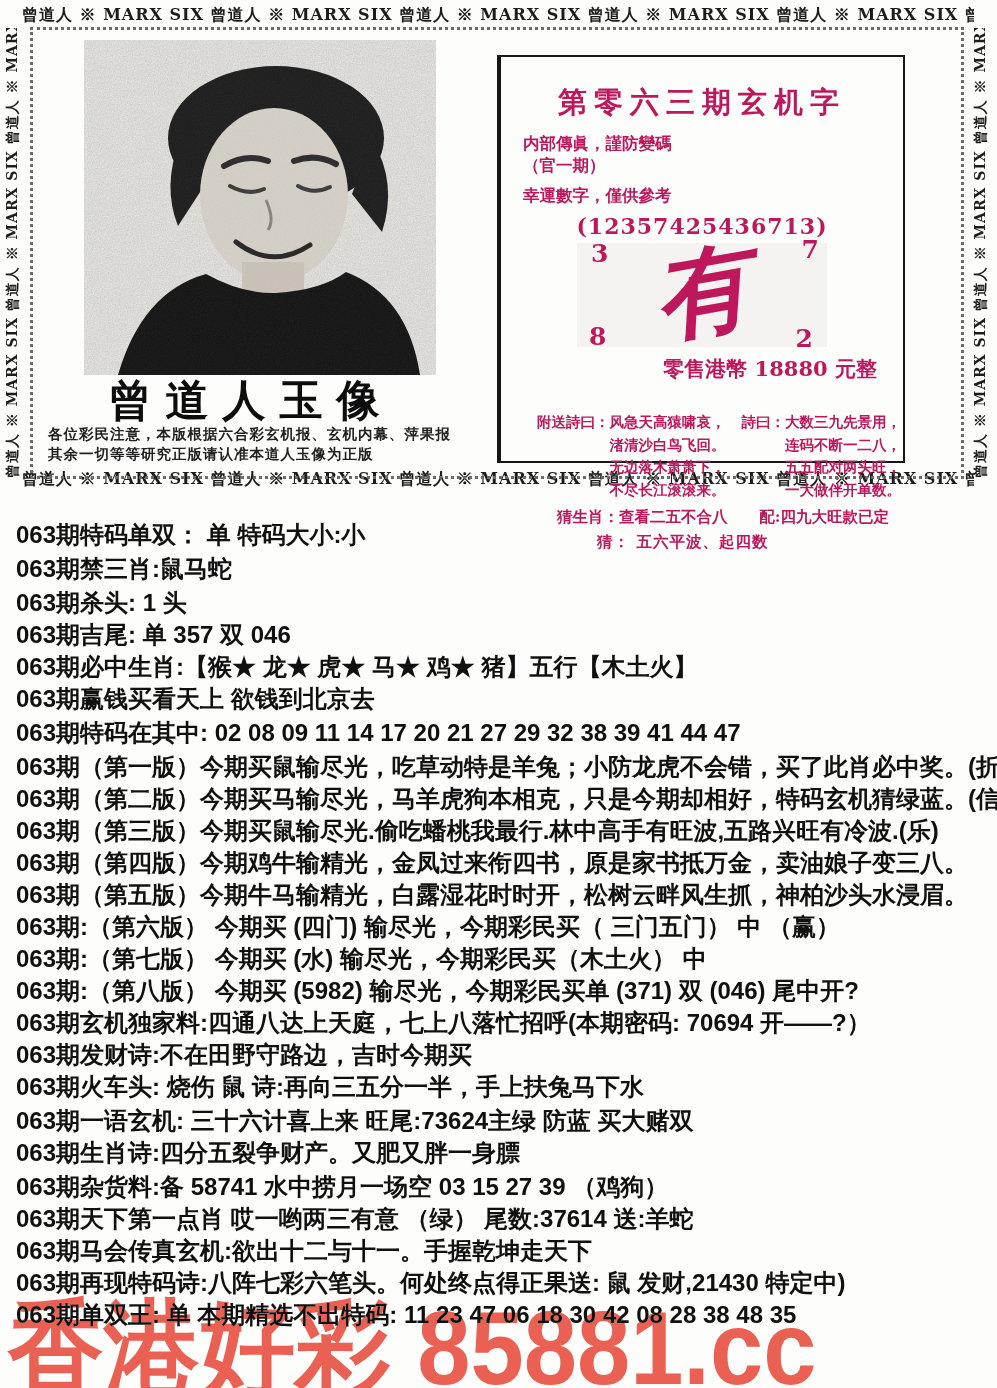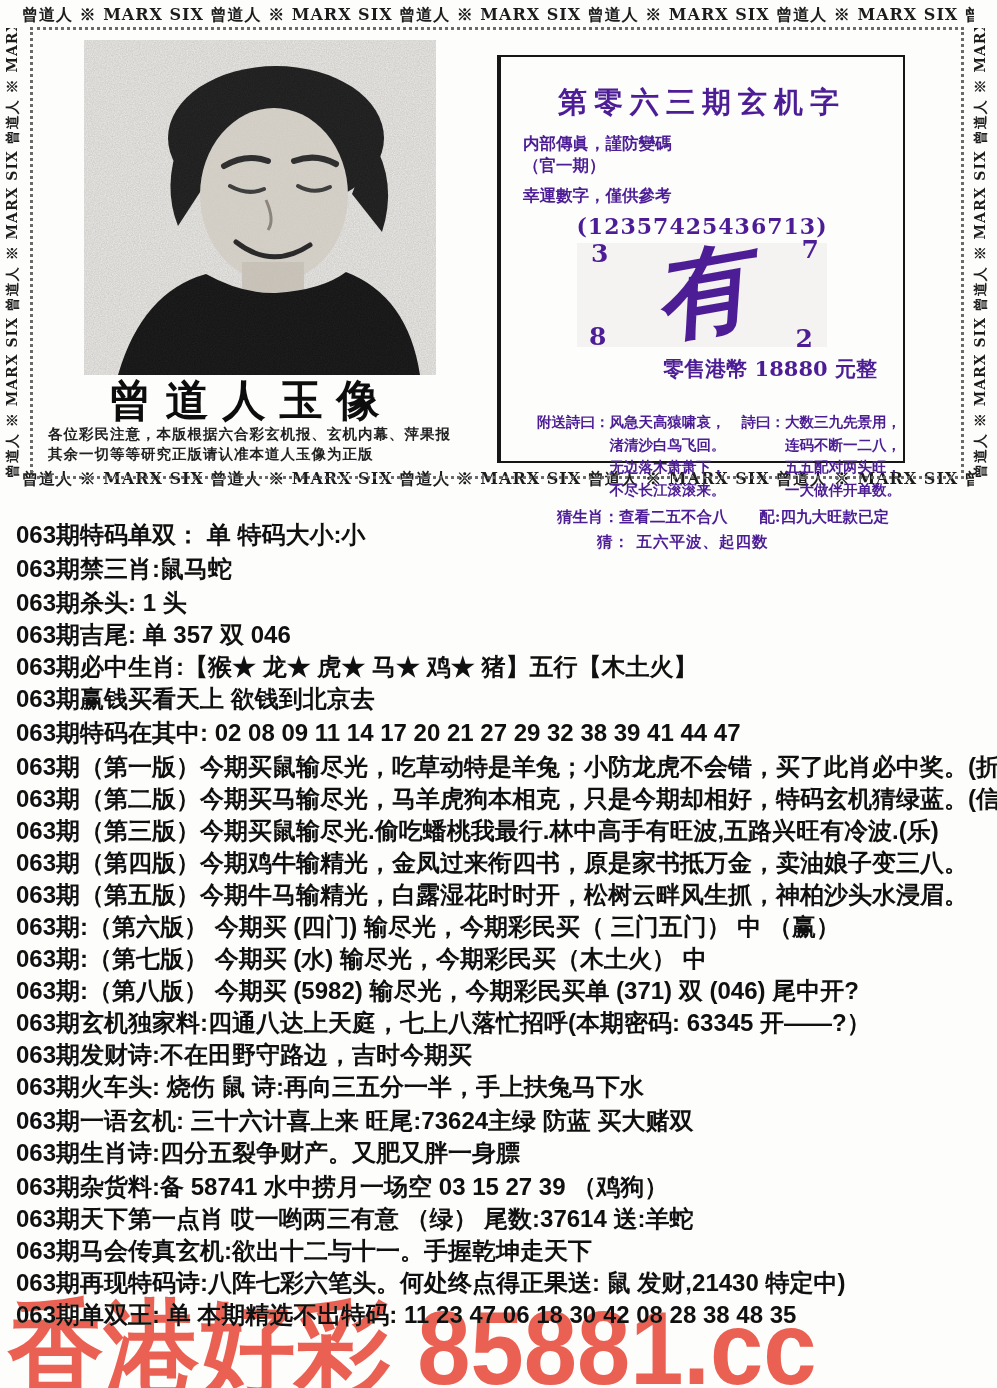--- a/index.html
+++ b/index.html
@@ -20,21 +20,21 @@
   .frame{position:absolute;left:30px;top:27px;width:928px;height:446px;border:3px dotted #6a6a6a;}
 
   .photo{position:absolute;left:84px;top:40px;width:352px;height:335px;background:#eceae6;overflow:hidden;}
   .caption{position:absolute;left:51px;top:372px;width:400px;text-align:center;
            font-family:"DejaVu Serif","Liberation Serif",serif;font-weight:bold;font-size:43px;letter-spacing:14px;color:#0d0d0d;}
   .notes{position:absolute;left:48px;top:424px;width:436px;font-size:14.5px;font-weight:bold;
          letter-spacing:1px;line-height:20px;color:#222;}
 
   
   .panel{position:absolute;left:497px;top:55px;width:408px;height:408px;border:2px solid #161616;border-left-width:4px;
-         font-family:"DejaVu Serif","Liberation Serif",serif;color:#4c1d95;box-sizing:border-box;}
+         font-family:"DejaVu Serif","Liberation Serif",serif;color:#be185d;box-sizing:border-box;}
   .panel-title{margin-top:26px;text-align:center;font-size:29px;font-weight:bold;letter-spacing:7px;}
   .panel-sub{display:flex;justify-content:space-between;padding:10px 24px 0 22px;font-size:16.5px;font-weight:bold;flex-direction:column;}
   .panel-sub2{padding:8px 0 0 22px;font-size:16.5px;font-weight:bold;}
   .panel-lucky{margin-top:6px;text-align:center;font-size:22px;font-weight:bold;letter-spacing:1px;font-family:"DejaVu Serif",serif;}
   .callig{position:relative;width:250px;height:104px;margin:4px auto 0;background:#f4f3f1;}
   .corner{position:absolute;font-size:25px;font-weight:bold;}
   .c-tl{left:14px;top:-4px;} .c-tr{right:8px;top:-8px;} .c-bl{left:12px;bottom:-4px;} .c-br{right:14px;bottom:-6px;}
   .glyph{position:absolute;left:50%;top:50%;transform:translate(-50%,-53%) rotate(-10deg);
          font-size:96px;font-weight:bold;font-style:italic;line-height:1;}
   .price{margin-top:8px;text-align:right;padding-right:26px;font-size:21px;font-weight:bold;}
@@ -156,21 +156,21 @@
     <div class="t">063期赢钱买看天上  欲钱到北京去</div>
     <div class="t sp">063期特码在其中: 02 08 09 11 14 17 20 21 27 29 32 38 39 41 44 47</div>
     <div class="t sp">063期（第一版）今期买鼠输尽光，吃草动特是羊兔；小防龙虎不会错，买了此肖必中奖。(折)</div>
     <div class="t">063期（第二版）今期买马输尽光，马羊虎狗本相克，只是今期却相好，特码玄机猜绿蓝。(信)</div>
     <div class="t">063期（第三版）今期买鼠输尽光.偷吃蟠桃我最行.林中高手有旺波,五路兴旺有冷波.(乐)</div>
     <div class="t">063期（第四版）今期鸡牛输精光，金凤过来衔四书，原是家书抵万金，卖油娘子变三八。</div>
     <div class="t">063期（第五版）今期牛马输精光，白露湿花时时开，松树云畔风生抓，神柏沙头水浸眉。</div>
     <div class="t">063期:（第六版） 今期买 (四门) 输尽光，今期彩民买（ 三门五门） 中 （赢）</div>
     <div class="t">063期:（第七版） 今期买 (水) 输尽光，今期彩民买（木土火） 中</div>
     <div class="t">063期:（第八版） 今期买 (5982) 输尽光，今期彩民买单 (371)  双 (046)  尾中开?</div>
-    <div class="t">063期玄机独家料:四通八达上天庭，七上八落忙招呼(本期密码: 63345   开——?）</div>
+    <div class="t">063期玄机独家料:四通八达上天庭，七上八落忙招呼(本期密码: 70694   开——?）</div>
     <div class="t">063期发财诗:不在田野守路边，吉时今期买</div>
     <div class="t">063期火车头:  烧伤 鼠 诗:再向三五分一半，手上扶兔马下水</div>
     <div class="t sp">063期一语玄机:  三十六计喜上来 旺尾:73624主绿  防蓝  买大赌双</div>
     <div class="t">063期生肖诗:四分五裂争财产。又肥又胖一身膘</div>
     <div class="t sp">063期杂货料:备    58741   水中捞月一场空   03 15 27 39 （鸡狗）</div>
     <div class="t">063期天下第一点肖   哎一哟两三有意   （绿） 尾数:37614 送:羊蛇</div>
     <div class="t">063期马会传真玄机:欲出十二与十一。手握乾坤走天下</div>
     <div class="t">063期再现特码诗:八阵七彩六笔头。何处终点得正果送: 鼠 发财,21430   特定中)</div>
     <div class="t">063期单双王:  单   本期精选不出特码:  11 23 47 06 18 30 42 08 28 38 48 35</div>
   </div>

